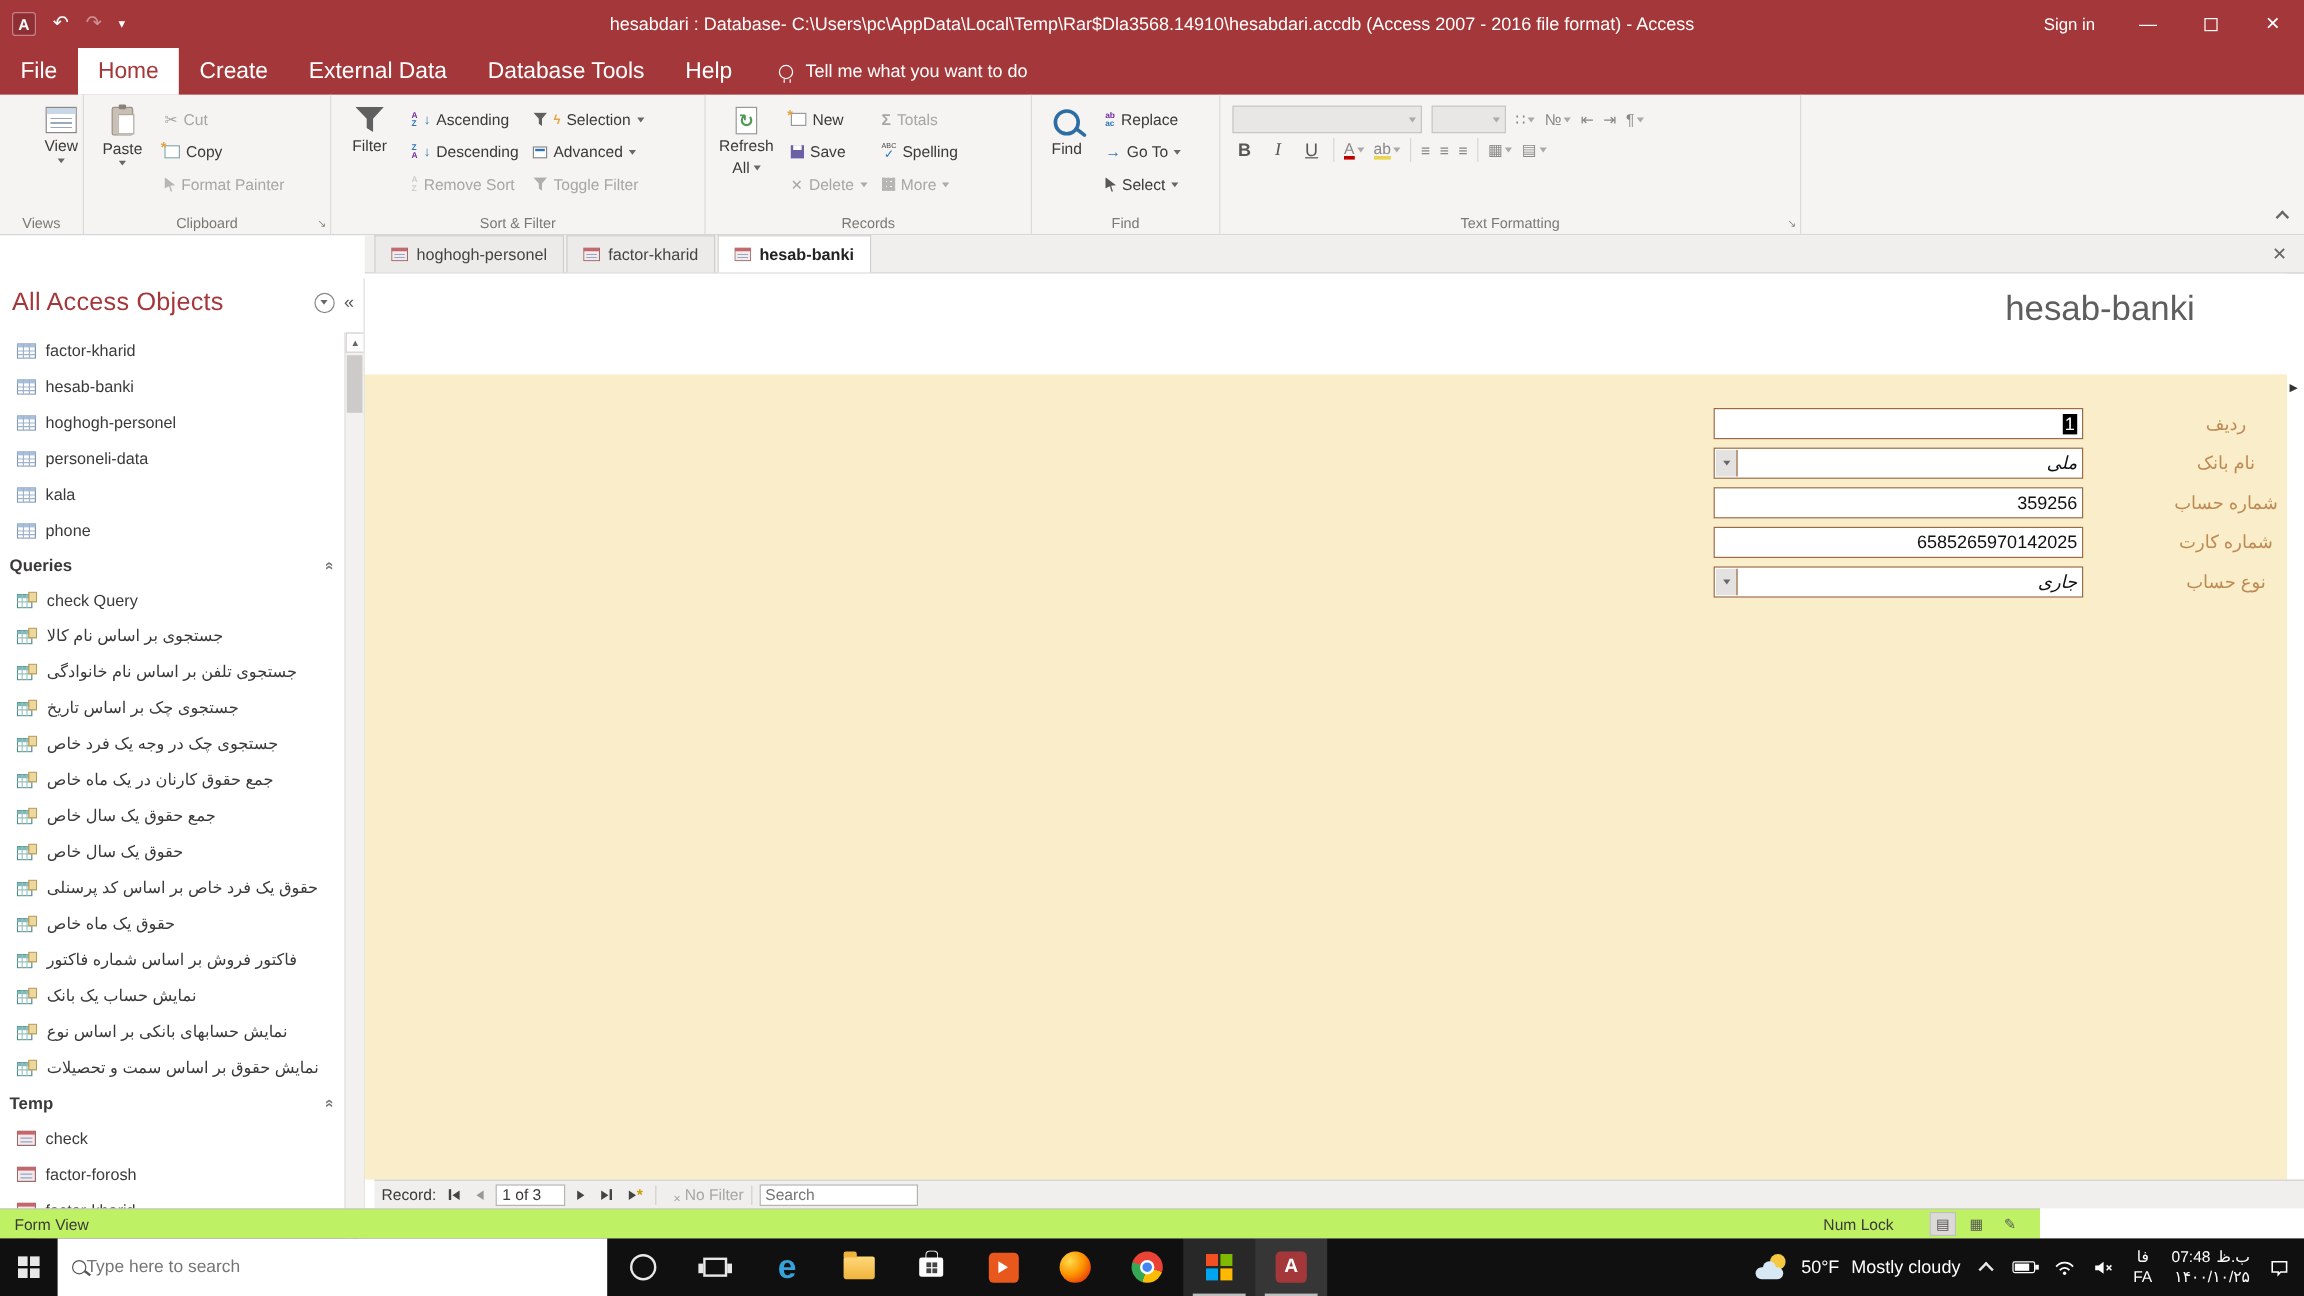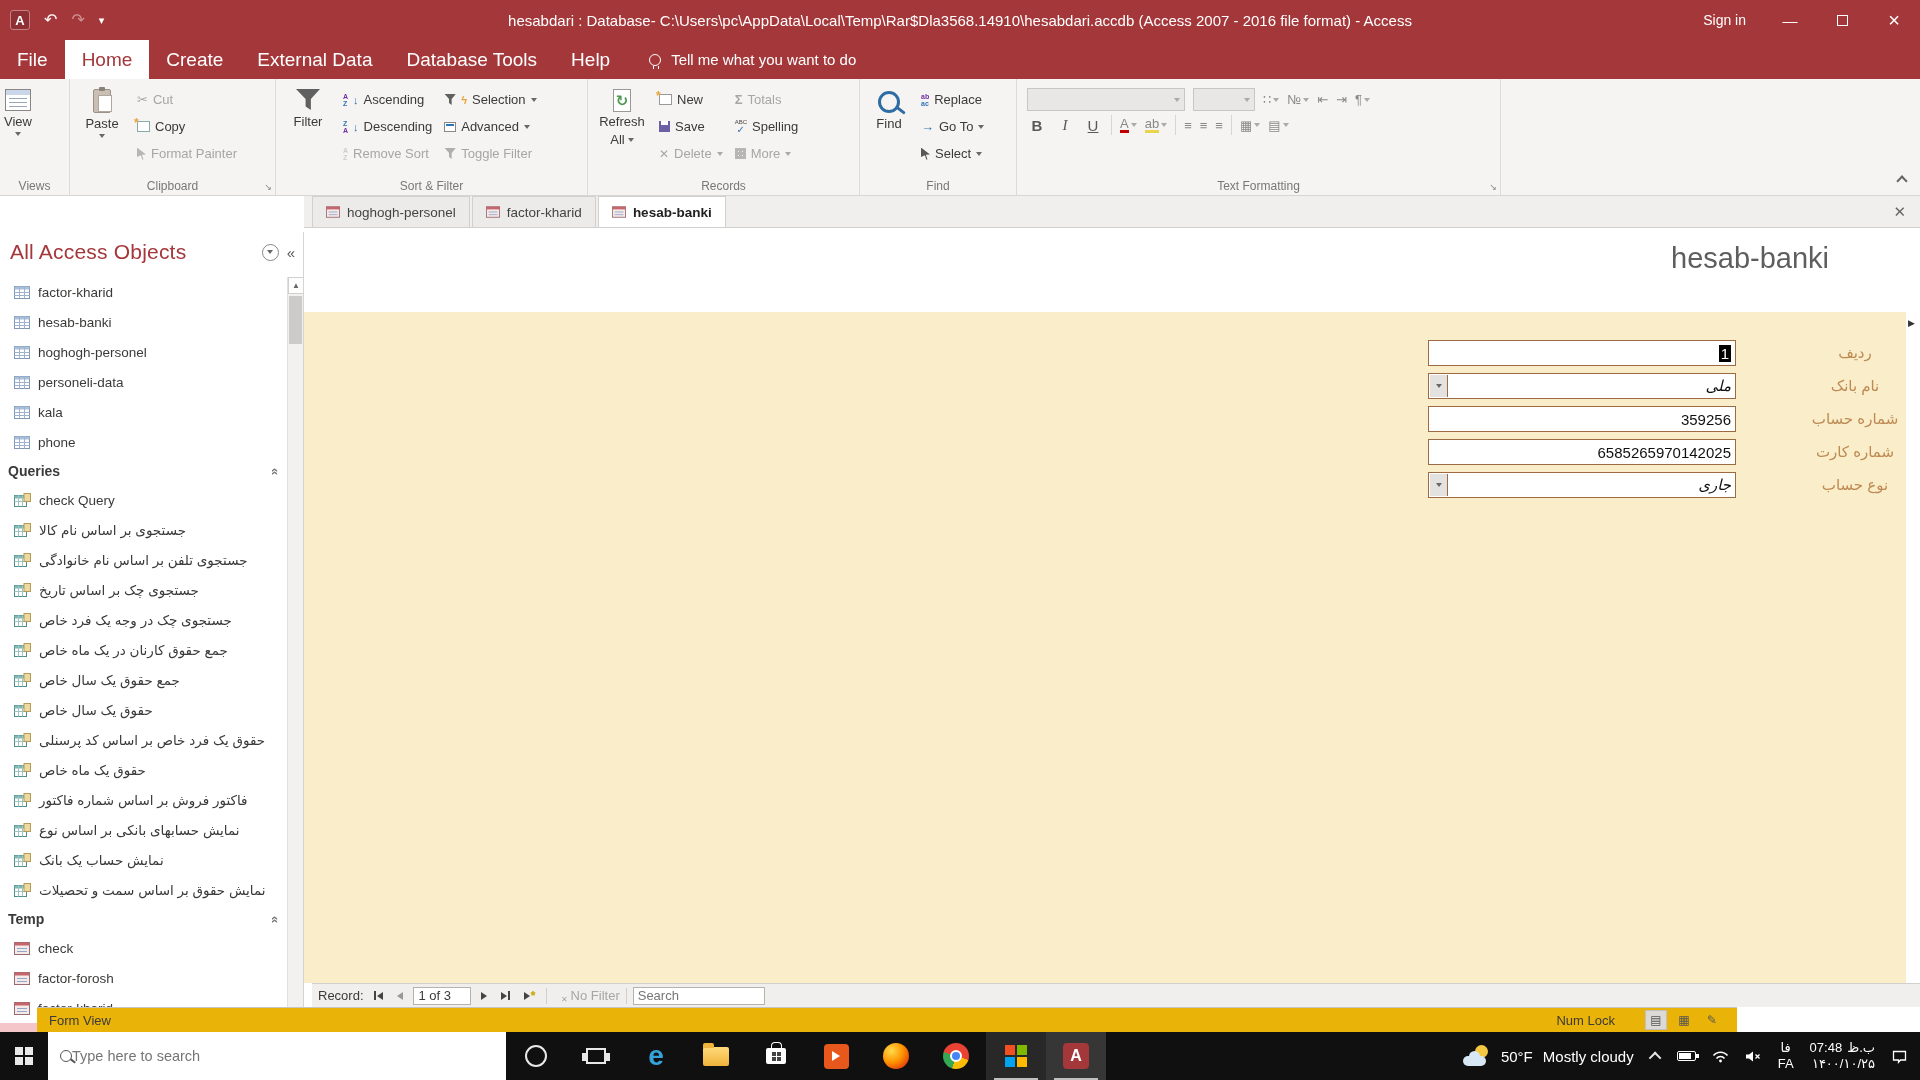--- a/index.html
+++ b/index.html
@@ -167,22 +167,22 @@
     display:flex; align-items:center; padding-left:5px; }
   .star { color:#C8A200; font-weight:bold; }
   .rnsep { width:1px; height:16px; background:#D2D0CE; }
   #nofilter { display:flex; align-items:center; gap:5px; color:#A8A6A4; }
   .funnel-x { position:relative; width:13px; height:12px; }
   .funnel-x .fx { position:absolute; right:-2px; bottom:-2px; font-size:8px; color:#A8A6A4; font-weight:bold; }
   #recsearch { width:132px; height:18px; border:1px solid #B5B3B0; background:#fff; font-size:13px;
     padding:0 4px; font-family:inherit; color:#222; }
 
   
-  #statusbar { position:absolute; top:1007px; left:0; width:1700px; height:25px; background:#eab308;
-    border-top:1px solid #C8C6C4; display:flex; align-items:center; font-size:13px; color:#3b3a39;margin-left:37px; }
+  #statusbar { position:absolute; top:1007px; left:0; width:1700px; height:25px; background:#bef264;
+    border-top:1px solid #C8C6C4; display:flex; align-items:center; font-size:13px; color:#3b3a39; }
   #status-left { padding-left:12px; }
   .status-right { margin-left:auto; display:flex; align-items:center; gap:30px; padding-right:14px; }
   .stbtn { width:22px; height:20px; display:flex; align-items:center; justify-content:center;
     font-size:12px; color:#555; border:1px solid transparent; }
   .stbtn.on { background:#DCDAD7; border-color:#C2C0BE; }
 
   
   #taskbar { position:absolute; top:1032px; left:0; width:1920px; height:48px; background:#101010;
     display:flex; align-items:stretch; color:#fff; }
   .tslot { width:48px; display:flex; align-items:center; justify-content:center; }
@@ -285,21 +285,21 @@
 
   </div>
   <div id="tellme">
     <span class="bulb"></span>
     <span>Tell me what you want to do</span>
   </div>
 </div>
 
 <div id="ribbon">
 
-  <div class="rgroup" style="width:70px;justify-content:flex-start;">
+  <div class="rgroup" style="width:70px;justify-content:flex-end;">
     <div class="bbtn">
       <span class="viewic"></span>
       <span>View</span>
       <span class="caret"></span>
     </div>
     <div class="glabel">Views</div>
   </div>
 
   <div class="rgroup" style="width:206px;">
     <div class="bbtn" style="width:56px;">
@@ -682,31 +682,31 @@
           <span>فاکتور فروش بر اساس شماره فاکتور</span>
         </div>
 
         <div class="nitem">
           <svg class="nicon" width="17" height="14" viewBox="0 0 17 14">
             <rect x="0.5" y="2.5" width="12" height="11" fill="#fff" stroke="#4E8E8A"></rect>
             <rect x="0.5" y="2.5" width="12" height="3" fill="#7FB8B4"></rect>
             <path d="M4.5 2.5V13.5M8.5 2.5V13.5M0.5 8.5H12.5" stroke="#9CC4C1" fill="none"></path>
             <rect x="10" y="0.5" width="6.5" height="8" fill="#EDD9A0" stroke="#B79A55"></rect>
           </svg>
+          <span>نمایش حساب یک بانک</span>
+        </div>
+
+        <div class="nitem">
+          <svg class="nicon" width="17" height="14" viewBox="0 0 17 14">
+            <rect x="0.5" y="2.5" width="12" height="11" fill="#fff" stroke="#4E8E8A"></rect>
+            <rect x="0.5" y="2.5" width="12" height="3" fill="#7FB8B4"></rect>
+            <path d="M4.5 2.5V13.5M8.5 2.5V13.5M0.5 8.5H12.5" stroke="#9CC4C1" fill="none"></path>
+            <rect x="10" y="0.5" width="6.5" height="8" fill="#EDD9A0" stroke="#B79A55"></rect>
+          </svg>
           <span>نمایش حسابهای بانکی بر اساس نوع</span>
-        </div>
-
-        <div class="nitem">
-          <svg class="nicon" width="17" height="14" viewBox="0 0 17 14">
-            <rect x="0.5" y="2.5" width="12" height="11" fill="#fff" stroke="#4E8E8A"></rect>
-            <rect x="0.5" y="2.5" width="12" height="3" fill="#7FB8B4"></rect>
-            <path d="M4.5 2.5V13.5M8.5 2.5V13.5M0.5 8.5H12.5" stroke="#9CC4C1" fill="none"></path>
-            <rect x="10" y="0.5" width="6.5" height="8" fill="#EDD9A0" stroke="#B79A55"></rect>
-          </svg>
-          <span>نمایش حساب یک بانک</span>
         </div>
 
         <div class="nitem">
           <svg class="nicon" width="17" height="14" viewBox="0 0 17 14">
             <rect x="0.5" y="2.5" width="12" height="11" fill="#fff" stroke="#4E8E8A"></rect>
             <rect x="0.5" y="2.5" width="12" height="3" fill="#7FB8B4"></rect>
             <path d="M4.5 2.5V13.5M8.5 2.5V13.5M0.5 8.5H12.5" stroke="#9CC4C1" fill="none"></path>
             <rect x="10" y="0.5" width="6.5" height="8" fill="#EDD9A0" stroke="#B79A55"></rect>
           </svg>
           <span>نمایش حقوق بر اساس سمت و تحصیلات</span>

